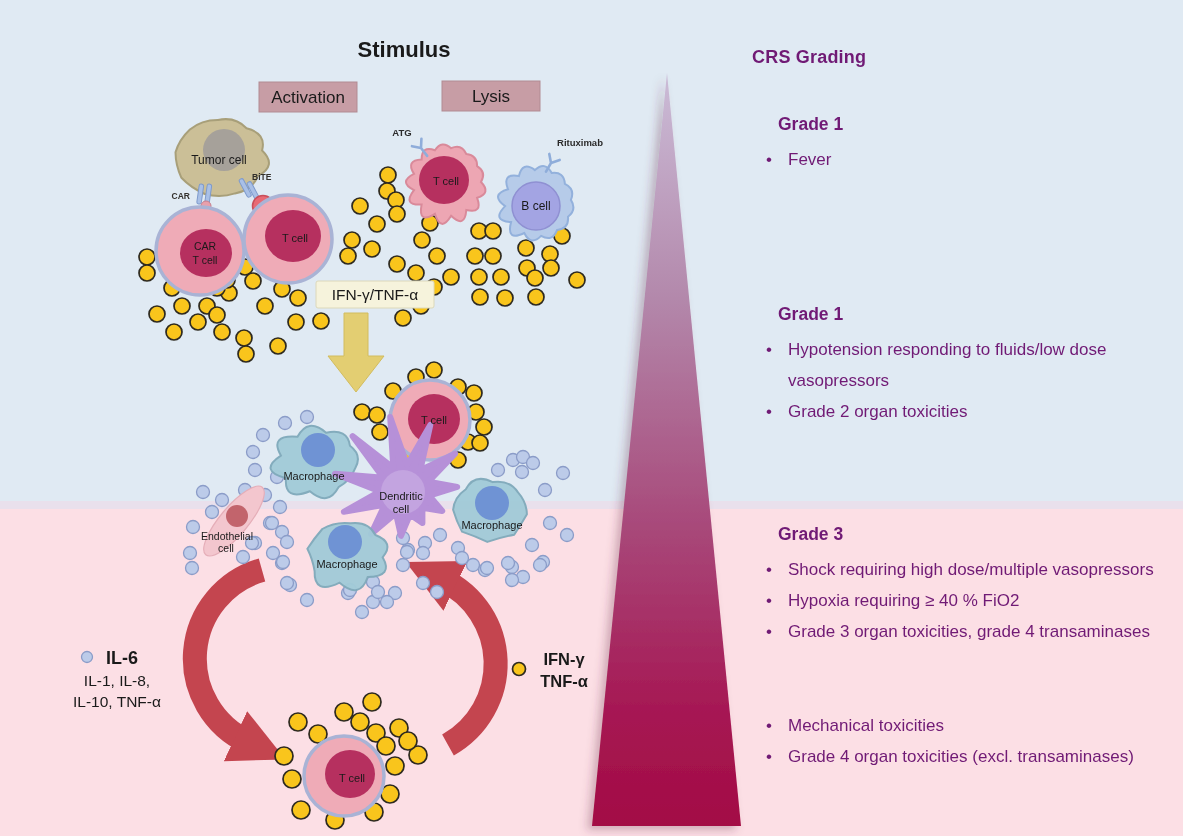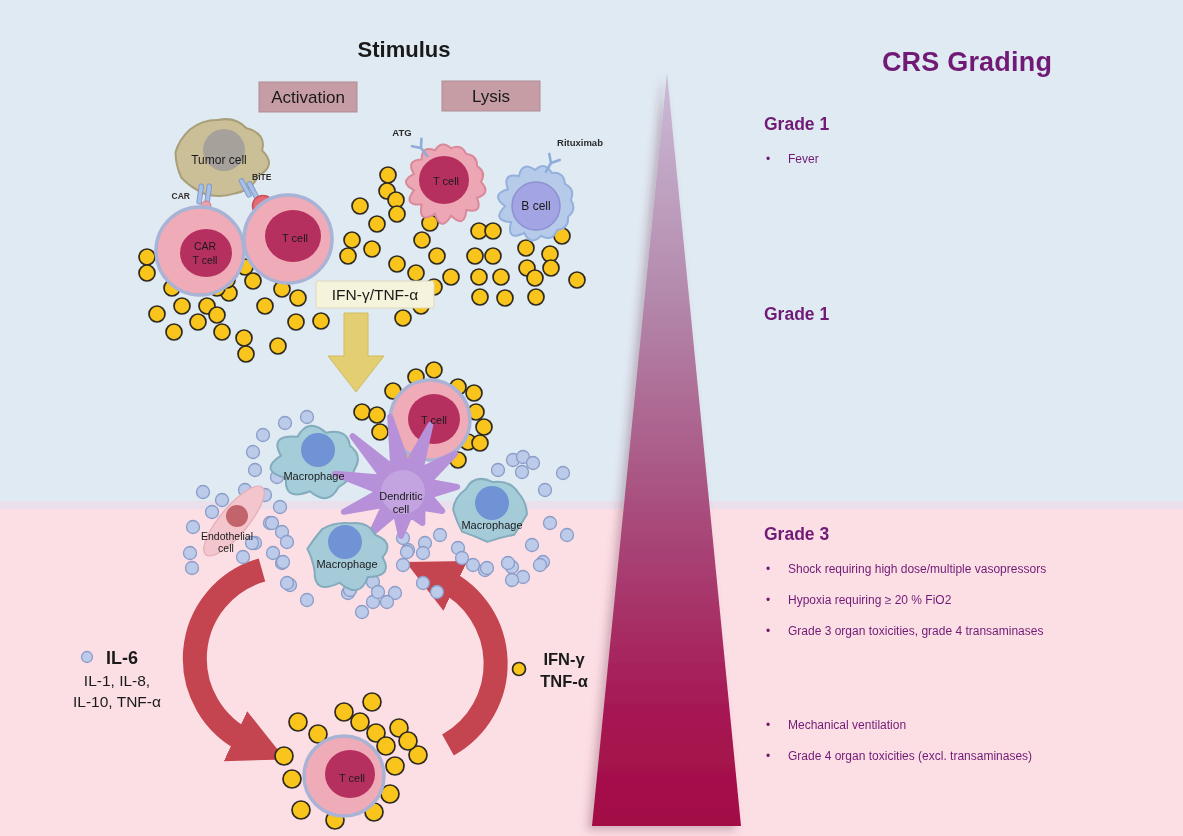--- a/index.html
+++ b/index.html
@@ -2,26 +2,26 @@
 <html><head>
 <meta charset="utf-8">
 <style>
   html,body{margin:0;padding:0;background:#fff;}
   .stage{position:relative;width:1183px;height:836px;overflow:hidden;
          font-family:"Liberation Sans",sans-serif;color:#701a75;}
   .bg-top{position:absolute;left:0;top:0;width:100%;height:501px;background:#e0eaf3;}
   .bg-band{position:absolute;left:0;top:501px;width:100%;height:8px;background:#e9e0ec;}
   .bg-bottom{position:absolute;left:0;top:509px;width:100%;height:327px;background:#fcdfe5;}
   svg.fig{position:absolute;left:0;top:0;}
-  .crs-title{position:absolute;left:752px;top:47px;width:430px;text-align:center;
-             font-size:27px;font-weight:bold;letter-spacing:.2px;}
+  .crs-title{position:absolute;left:752px;top:47px;width:430px;
+             font-size:18px;font-weight:bold;letter-spacing:.2px;}
   .grade{position:absolute;left:758px;width:410px;}
-  .grade h3{margin:0 0 9px 6px;font-size:17.5px;line-height:22px;font-weight:bold;}
+  .grade h3{margin:0 0 9px 20px;font-size:17.5px;line-height:22px;font-weight:bold;}
   .grade ul{list-style:none;margin:0;padding:0;width:405px;}
-  .grade li{position:relative;padding-left:30px;font-size:12px;line-height:31px;}
+  .grade li{position:relative;padding-left:30px;font-size:17px;line-height:31px;}
   .grade li::before{content:"\2022";position:absolute;left:8px;}
   text{font-family:"Liberation Sans",sans-serif;fill:#1a1a1a;}
   .t-title{font-size:22px;font-weight:bold;}
   .t-box{font-size:17px;}
   .t-cell{font-size:11px;}
   .t-cell-sm{font-size:10.5px;}
   .t-tiny{font-size:8.5px;font-weight:bold;fill:#33302c;}
   .t-ab{font-size:9.5px;font-weight:bold;fill:#2b2b2b;}
   .t-ifnbox{font-size:15.5px;}
   .t-leg-b{font-size:18px;font-weight:bold;}
@@ -349,28 +349,32 @@
   <div class="crs-title">CRS Grading</div>
 
   <div class="grade" style="top:113px">
     <h3>Grade 1</h3>
     <ul>
       <li>Fever</li>
     </ul>
   </div>
   <div class="grade" style="top:303px">
     <h3>Grade 1</h3>
+    <ul>
+      <li>Hypotension responding to fluids/low dose vasopressors</li>
+      <li>Grade 2 organ toxicities</li>
+    </ul>
   </div>
   <div class="grade" style="top:523px">
     <h3>Grade 3</h3>
     <ul>
       <li>Shock requiring high dose/multiple vasopressors</li>
-      <li>Hypoxia requiring ≥ 20 % FiO2</li>
+      <li>Hypoxia requiring ≥ 40 % FiO2</li>
       <li>Grade 3 organ toxicities, grade 4 transaminases</li>
     </ul>
   </div>
   <div class="grade" style="top:710px">
     <ul>
-      <li>Mechanical ventilation</li>
+      <li>Mechanical toxicities</li>
       <li>Grade 4 organ toxicities (excl. transaminases)</li>
     </ul>
   </div>
 </div>
 
 </body></html>

